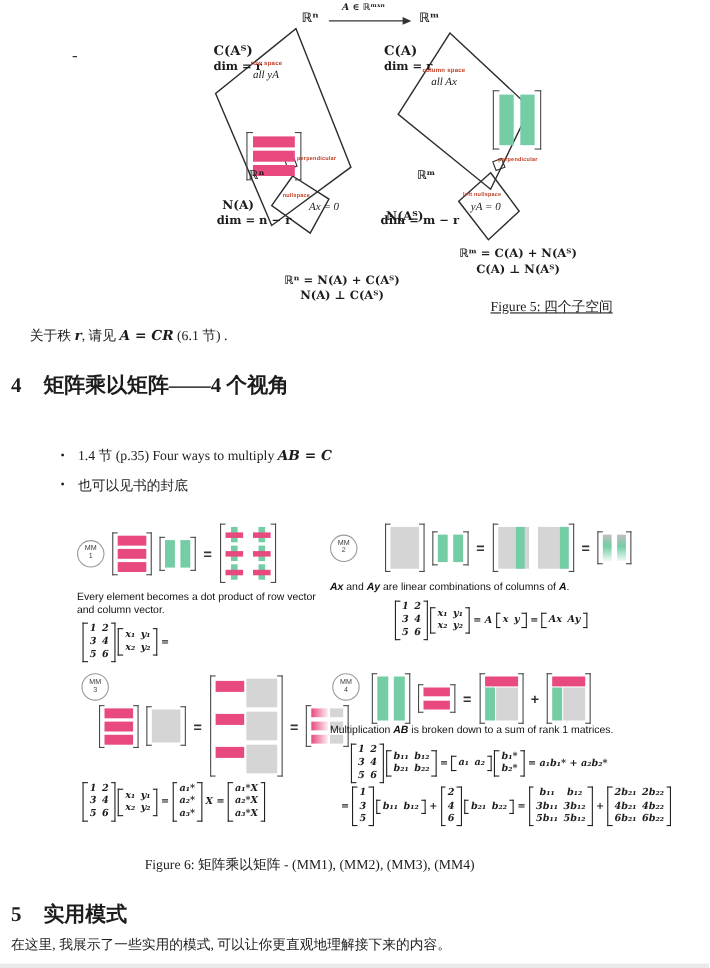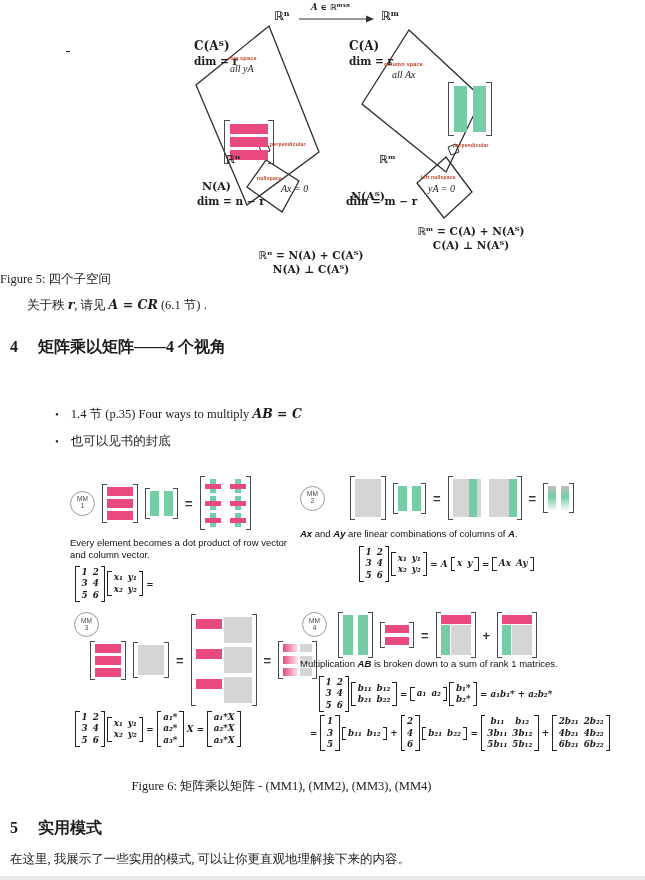--- a/index.html
+++ b/index.html
@@ -9,35 +9,35 @@
 
   
   .f5-lines{position:absolute;left:0;top:0;}
   .mathb{font-family:"DejaVu Serif","DejaVu Sans",serif;font-weight:bold;}
   .f5-big{font-size:12px;}
   .f5-mid{font-size:11px;}
   .f5-dim{font-size:10.5px;font-weight:bold;font-family:"DejaVu Serif","DejaVu Sans",serif;}
   .f5-tag{font-family:"Liberation Sans","DejaVu Sans",sans-serif;font-size:5.5px;font-weight:bold;color:var(--red,#c23b22);letter-spacing:.2px;}
   .f5-inner{font-size:10px;font-style:italic;}
   .f5-eqblock{text-align:center;font-size:10.5px;font-weight:bold;font-family:"DejaVu Serif","DejaVu Sans",serif;line-height:1.3;}
-  .f5-caption{width:557px;text-align:left;font-size:12.5px;}
+  .f5-caption{width:557px;text-align:right;font-size:12.5px;text-decoration:underline;}
 
   
   .gmx{display:inline-flex;align-items:center;position:relative;padding:4px 6px;}
   .gmx::before,.gmx::after{content:"";position:absolute;top:0;bottom:0;width:5px;border:1.6px solid #4a4a4a;}
   .gmx::before{left:0;border-right:none;}
   .gmx::after{right:0;border-left:none;}
   .f5rows{display:flex;flex-direction:column;gap:3px;}
   .f5rows .bar{width:38px;height:10px;background:var(--pink,#e8497f);}
   .f5cols{display:flex;gap:6px;}
   .f5cols .bar{width:13px;height:46px;background:var(--green,#74cda4);}
 
   
   .body-text{font-size:12.5px;line-height:1.45;}
-  .sec-head{font-size:16px;font-weight:bold;font-family:"Liberation Serif","DejaVu Serif",serif;}
+  .sec-head{font-size:19px;font-weight:bold;font-family:"Liberation Serif","DejaVu Serif",serif;}
   .sec-head .no{margin-right:20px;}
   .bullet{font-size:12.5px;display:flex;align-items:flex-start;}
   .bullet .dot{margin-right:12px;font-size:11px;line-height:1.5;}
   .mv{font-style:italic;font-weight:bold;font-family:"DejaVu Serif","DejaVu Sans",serif;}
 
   
   .panel{position:absolute;}
   .badge{width:23px;height:23px;border-radius:50%;border:1px solid #9a9a9a;background:#fff;
          display:flex;flex-direction:column;align-items:center;justify-content:center;
          font-family:"Liberation Sans","DejaVu Sans",sans-serif;font-size:6.5px;line-height:1.05;color:#444;flex:0 0 auto;}

